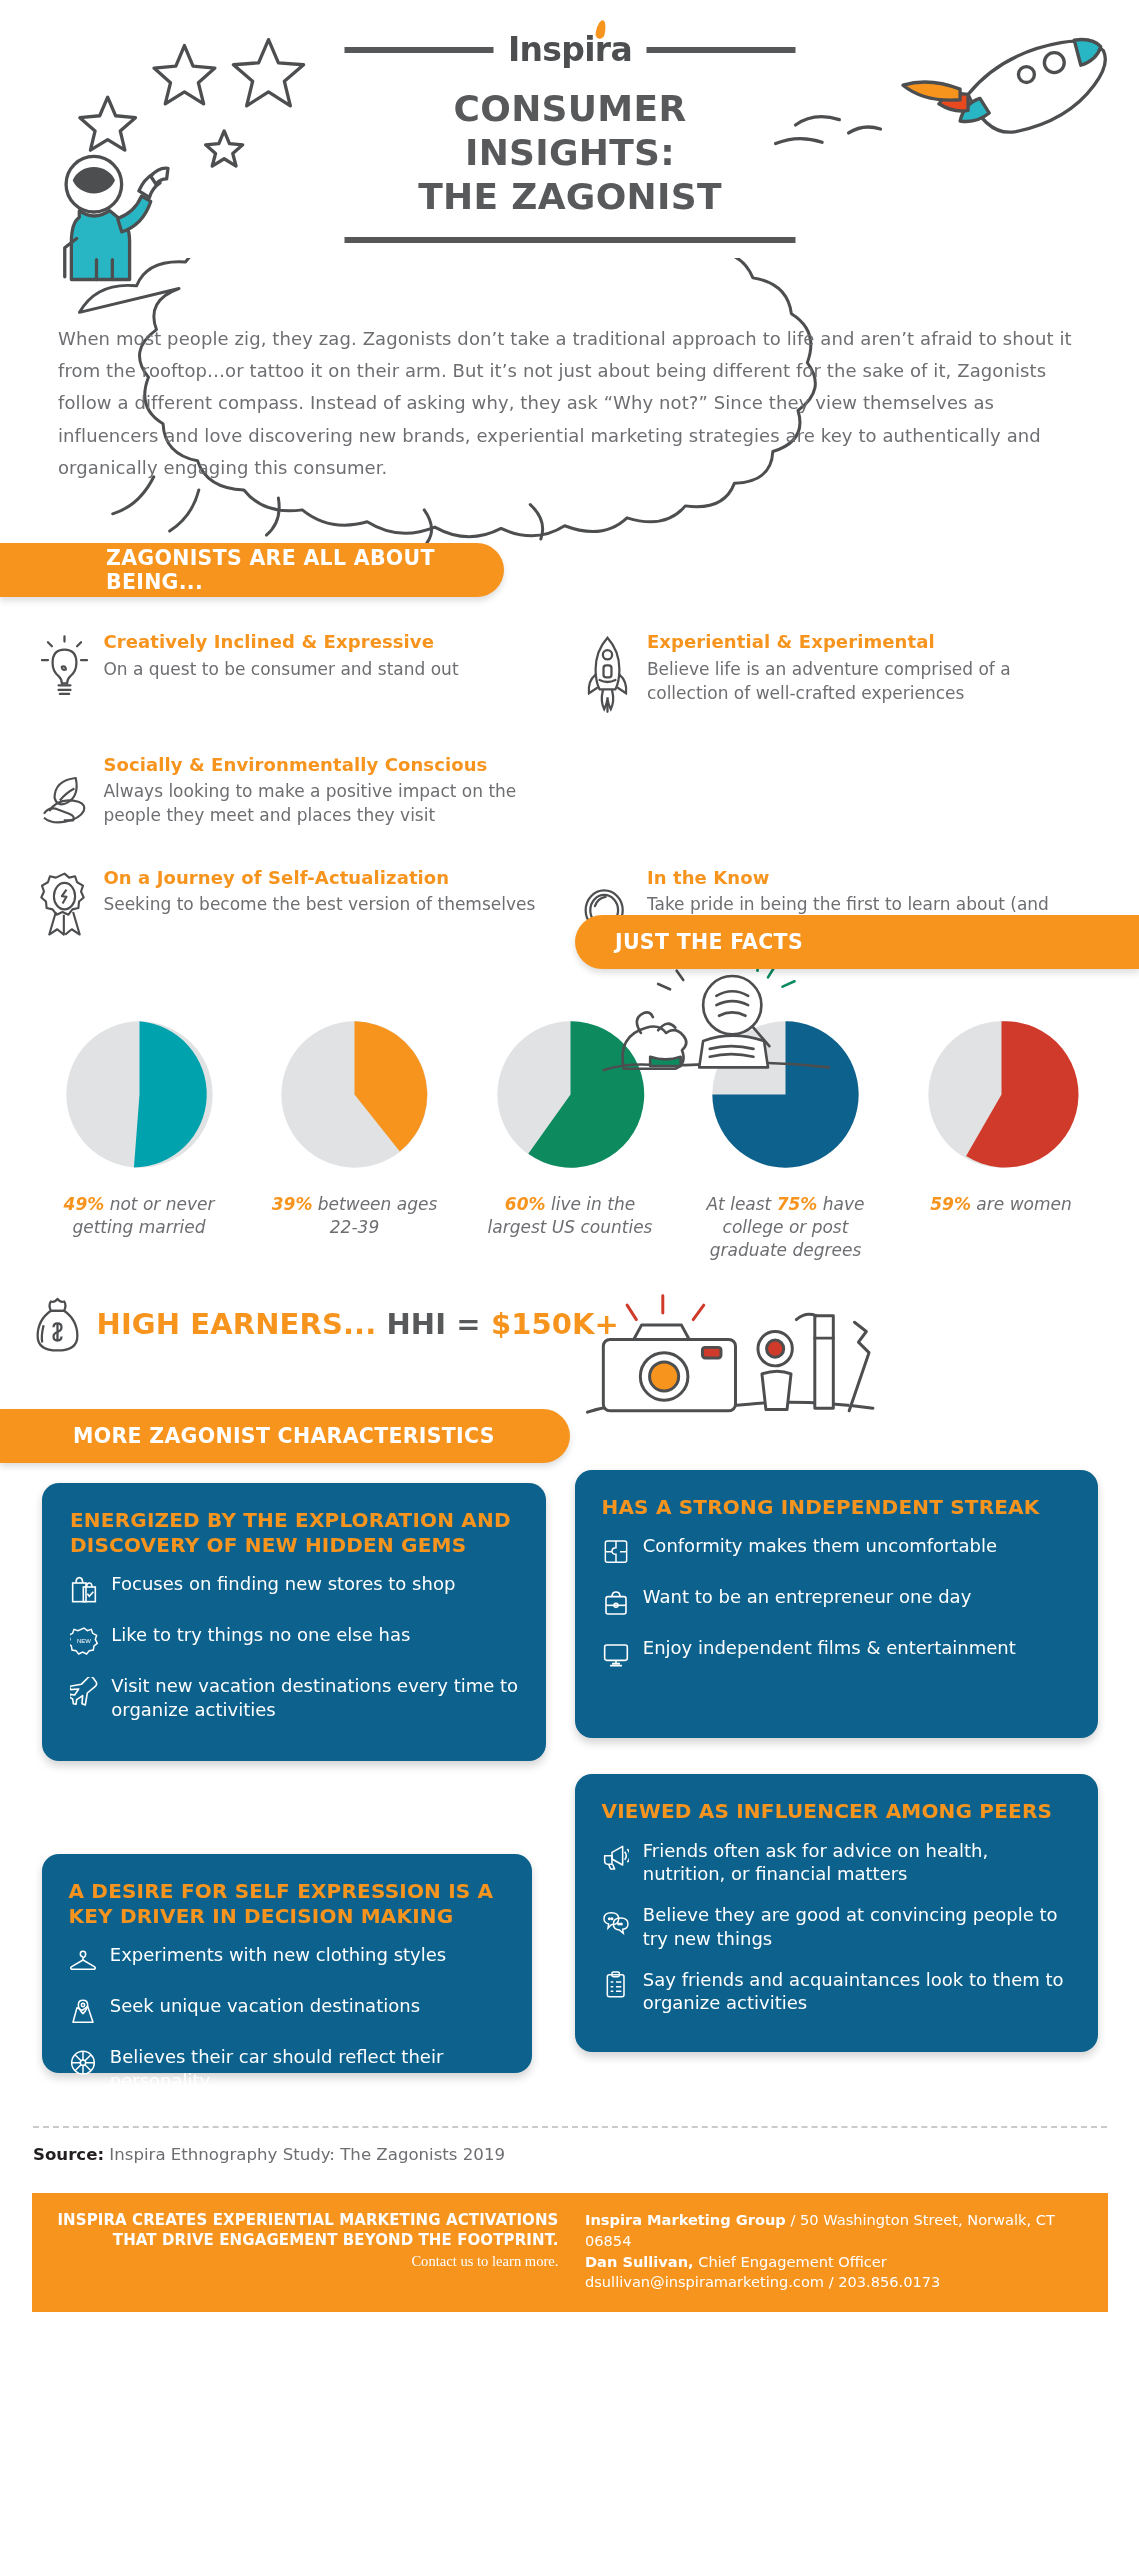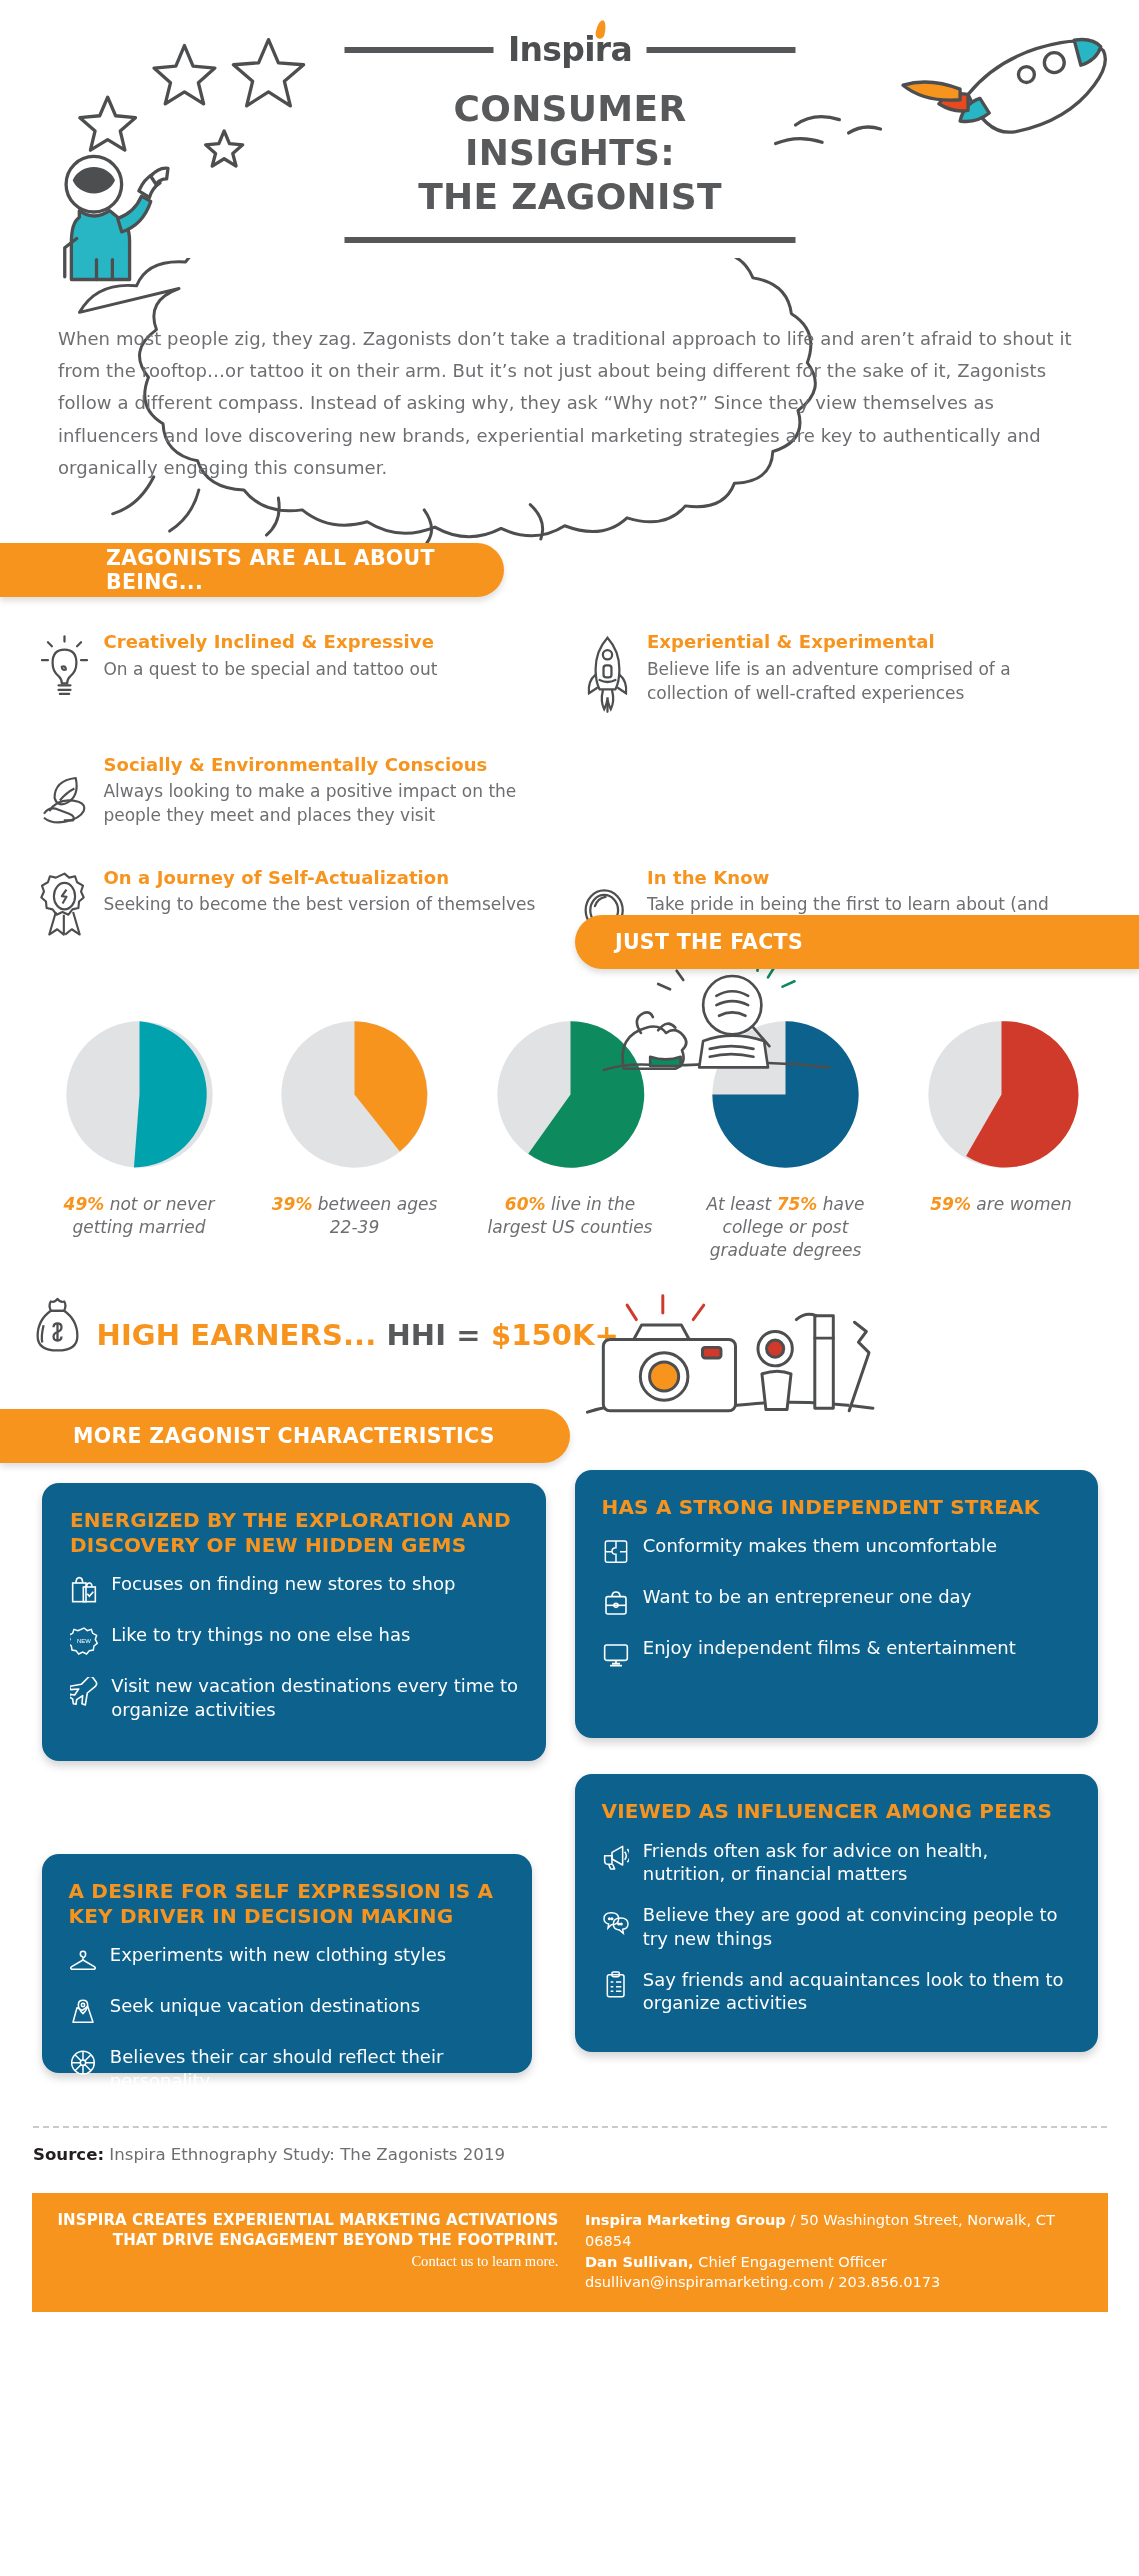--- a/index.html
+++ b/index.html
@@ -70,21 +70,21 @@
   .pies { display: flex; justify-content: space-between; padding: 46px 46px 0 46px; }
   .pie-cell { width: 186px; text-align: center; font-style: italic; }
   .pie-cell svg { display: block; margin: 0 auto; }
   .pie-label {
     margin-top: 18.6px; font-family: "DejaVu Sans", sans-serif; font-size: 17px;
     line-height: 1.36; color: #6d6e71;
   }
   .pie-label b { color: #f7941e; font-weight: 700; }
 
   
-  .earners { display: flex; align-items: flex-end; gap: 14.6px; padding: 34px 9px 0 33px; }
+  .earners { display: flex; align-items: center; gap: 14.6px; padding: 34px 9px 0 33px; }
   .earners .etext {
     font-family: "DejaVu Sans", sans-serif; font-weight: 700; font-size: 29px; letter-spacing: 0.1px;
     color: #f7941e;
   }
   .earners .etext .grey { color: #58595b; }
 
   
   .cards { position: relative; padding: 26.5px 29px 0 29px; height: 663px; }
   .card {
     position: absolute; background: #0d618d; border-radius: 17px; color: #fff;
@@ -217,21 +217,21 @@
         <div class="ticon">
           <svg viewBox="0 0 74 92" fill="none" stroke="#4d4e50" stroke-width="3.4" stroke-linecap="round">
             <path d="M37 22 q-18 0 -18 20 q0 13 9 20 q5 5 5 11 l8 0 q0 -6 5 -11 q9 -7 9 -20 q0 -20 -18 -20 z"></path>
             <path d="M28 76 l18 0 M28 83 l18 0 M30 89 l14 0"></path>
             <path d="M37 10 l0 -8 M18 17 l-6 -6 M56 17 l6 -6 M12 38 l-9 0 M62 38 l9 0"></path>
             <path d="M33 48 q6 -2 6 4 q-6 2 -6 -4 z"></path>
           </svg>
         </div>
         <div class="tbody">
           <h3>Creatively Inclined &amp; Expressive</h3>
-          <p>On a quest to be special and tattoo out</p>
+          <p>On a quest to be consumer and stand out</p>
         </div>
       </div>
 
       <div class="trait" style="width:557px">
         <div class="ticon">
           <svg viewBox="0 0 74 118" fill="none" stroke="#4d4e50" stroke-width="3.4" stroke-linecap="round">
             <path d="M37 4 q18 20 18 48 q0 18 -6 30 l-24 0 q-6 -12 -6 -30 q0 -28 18 -48 z"></path>
             <circle cx="37" cy="30" r="7"></circle>
             <rect x="31" y="46" width="12" height="18" rx="4"></rect>
             <path d="M25 68 q12 6 24 0"></path>

